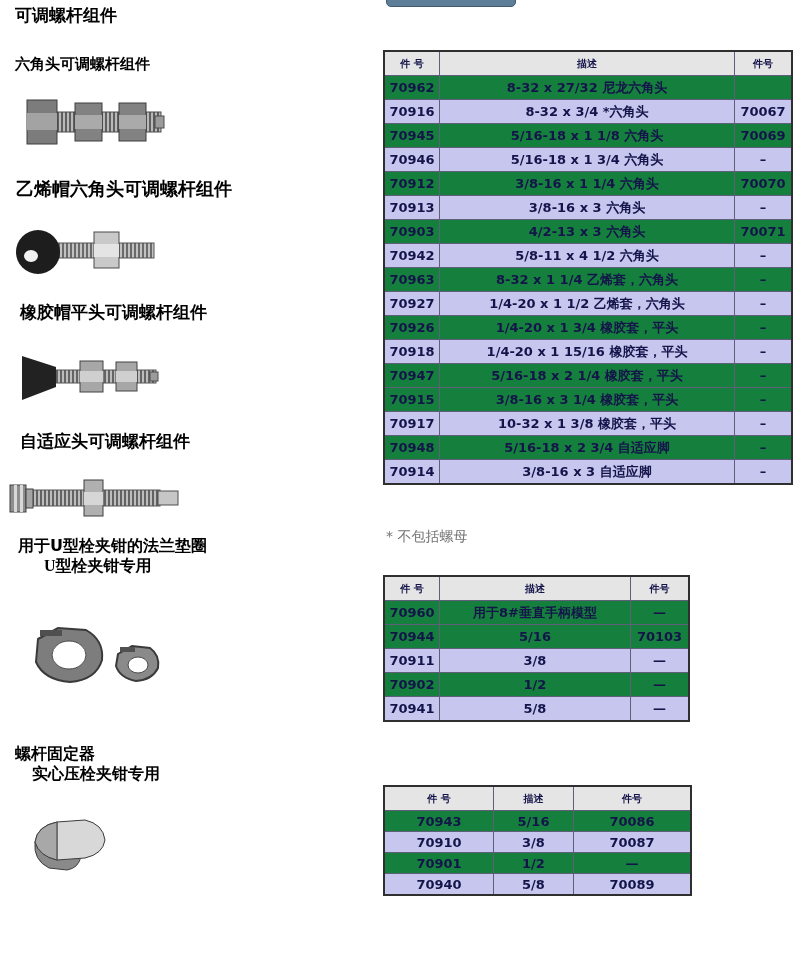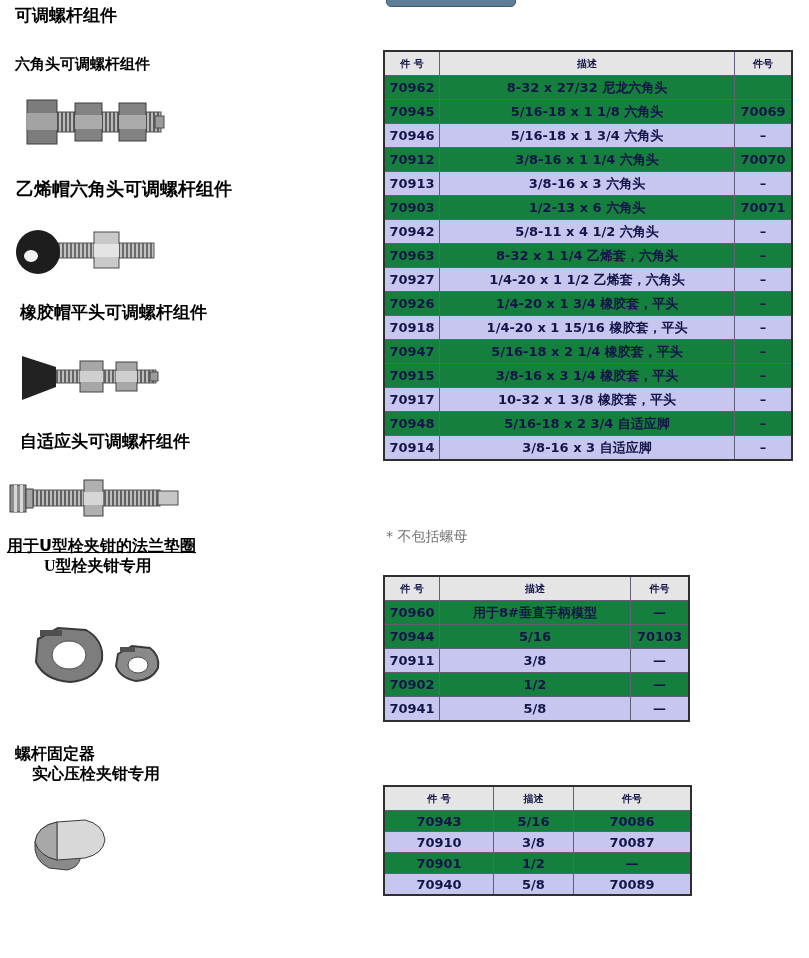--- a/index.html
+++ b/index.html
@@ -10,21 +10,21 @@
   .top-button { position:absolute; left:386px; top:-10px; width:128px; height:15px;
     background:#5e7e97; border:1px solid #3e5a6f; border-radius:5px; }
 
   
   .page-title { position:absolute; left:15px; top:4px; font-size:17px; font-weight:bold; color:#000; white-space:nowrap; }
   .lh { position:absolute; font-weight:bold; color:#000; white-space:nowrap; }
   .h-hex     { left:15px; top:55px;  font-size:15px; }
   .h-vinyl   { left:16px; top:177px; font-size:18px; }
   .h-rubber  { left:20px; top:301px; font-size:17px; }
   .h-self    { left:20px; top:430px; font-size:17px; }
-  .h-flange1 { left:7px; top:536px; font-size:16px;text-decoration:underline; }
+  .h-flange1 { left:18px; top:536px; font-size:16px; }
   .h-flange2 { left:44px; top:556px; font-size:16px;font-family:Liberation Serif, serif; }
   .h-ret1    { left:15px; top:744px; font-size:16px; }
   .h-ret2    { left:32px; top:764px; font-size:16px; }
 
   .photo { position:absolute; }
   .p1 { left:25px;  top:90px;  }
   .p2 { left:14px;  top:222px; }
   .p3 { left:20px;  top:348px; }
   .p4 { left:8px;   top:477px; }
   .p5 { left:18px;  top:614px; }
@@ -160,20 +160,25 @@
           <th>描述</th>
           <th>件号</th>
         </tr>
       </thead>
       <tbody>
         <tr class="plain">
           <td>70962</td>
           <td>8-32 x 27/32 尼龙六角头</td>
           <td></td>
         </tr>
+        <tr class="alt">
+          <td>70916</td>
+          <td>8-32 x 3/4 *六角头</td>
+          <td>70067</td>
+        </tr>
         <tr class="plain">
           <td>70945</td>
           <td>5/16-18 x 1 1/8 六角头</td>
           <td>70069</td>
         </tr>
         <tr class="alt">
           <td>70946</td>
           <td>5/16-18 x 1 3/4 六角头</td>
           <td>–</td>
         </tr>
@@ -182,21 +187,21 @@
           <td>3/8-16 x 1 1/4 六角头</td>
           <td>70070</td>
         </tr>
         <tr class="alt">
           <td>70913</td>
           <td>3/8-16 x 3 六角头</td>
           <td>–</td>
         </tr>
         <tr class="plain">
           <td>70903</td>
-          <td>1/2-13 x 6 六角头</td>
+          <td>4/2-13 x 3 六角头</td>
           <td>70071</td>
         </tr>
         <tr class="alt">
           <td>70942</td>
           <td>5/8-11 x 4 1/2 六角头</td>
           <td>–</td>
         </tr>
         <tr class="plain">
           <td>70963</td>
           <td>8-32 x 1 1/4 乙烯套，六角头</td>

